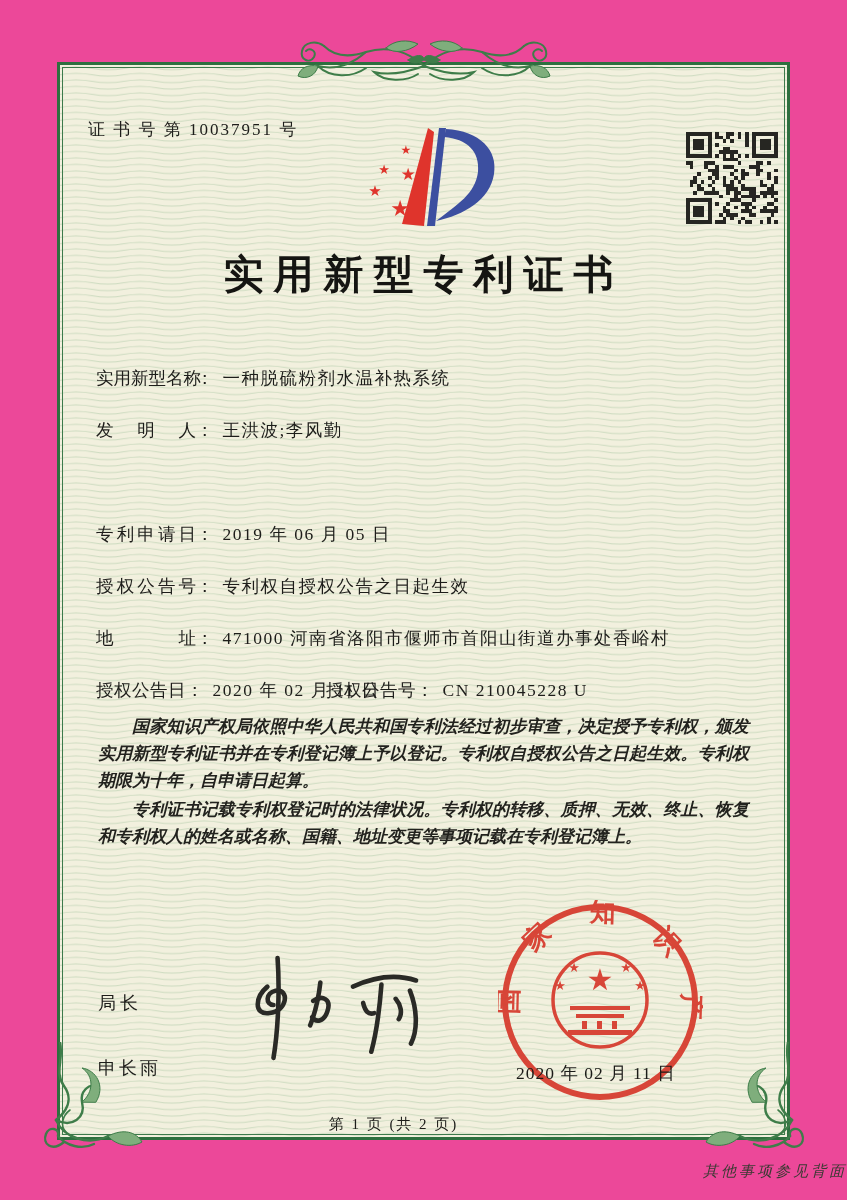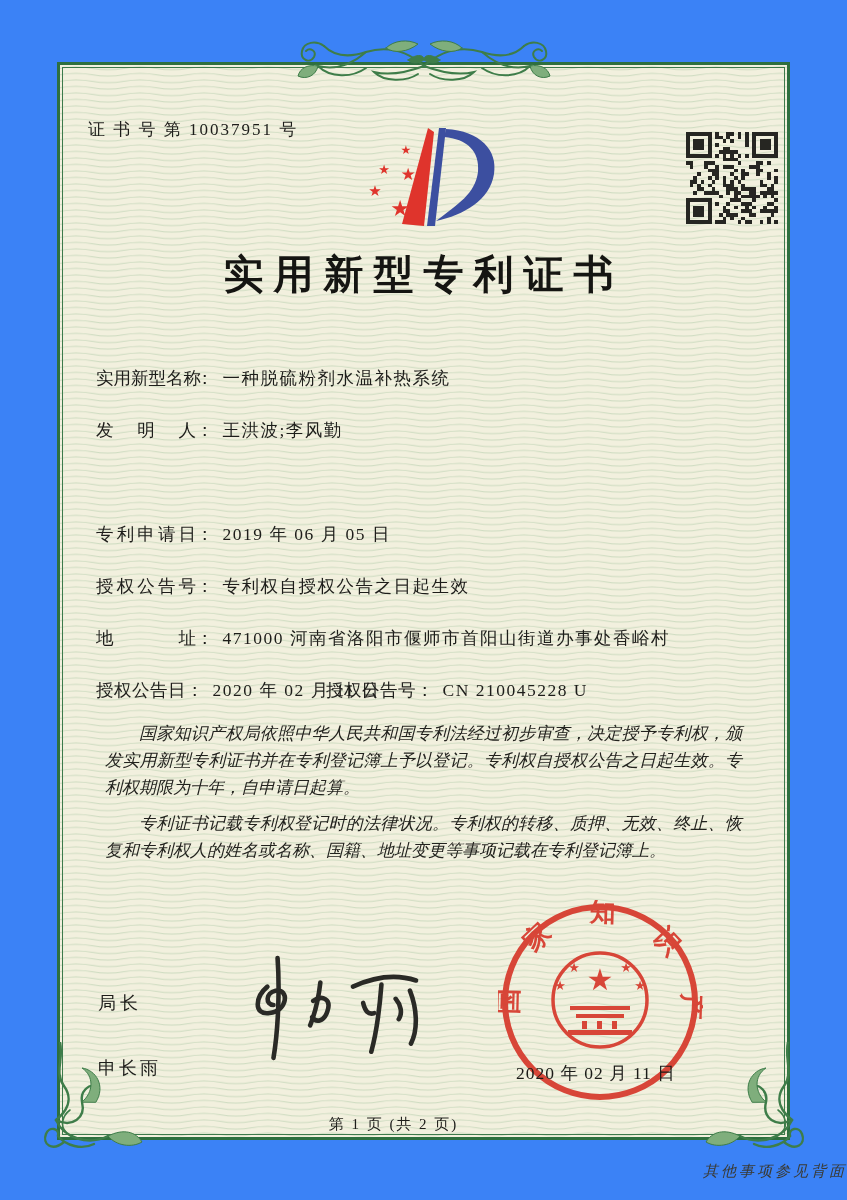--- a/index.html
+++ b/index.html
@@ -1,18 +1,18 @@
 <!DOCTYPE html>
 <html><head>
 <meta charset="utf-8">
 <style>
   html,body{margin:0;padding:0;background:#e8e4d4;}
   .page{
     position:relative;width:847px;height:1200px;margin:0 auto;
-    background:#3b82f6;overflow:hidden;
+    background:#ec4899;overflow:hidden;
     font-family:"Liberation Serif","DejaVu Serif",serif;
     color:#1d1d1a;
   }
   
   .frame{
     position:absolute;left:57px;top:62px;width:733px;height:1078px;
     border:3px solid #2e6f3f;background:#f2f0de;box-sizing:border-box;
   }
   .frame-inner{
     position:absolute;left:2px;top:2px;right:2px;bottom:2px;
@@ -34,21 +34,21 @@
   
   .row{position:absolute;left:96px;width:660px;font-size:17.5px;white-space:nowrap;}
   .flabel{display:inline-block;width:100px;text-align:justify;text-align-last:justify;vertical-align:bottom;}
   .flabel.compact{width:auto;text-align-last:auto;letter-spacing:.5px;}
   .colon{display:inline-block;}
   .fvalue{margin-left:9px;letter-spacing:1.5px;}
   .pair2{position:absolute;left:230px;top:0;font-family:Liberation Serif, serif;}
   
   .paras{position:absolute;left:96px;top:711px;width:655px;
     font-size:17px;line-height:27px;text-align:justify;font-style:italic;color:#22221e;}
-  .paras p{margin:9px;text-indent:2em;}
+  .paras p{margin:2px;text-indent:2em;font-weight:bold;}
   
   .director-title{position:absolute;left:98px;top:991px;font-size:18px;letter-spacing:4px;}
   .director-name{position:absolute;left:98px;top:1056px;font-size:18px;letter-spacing:3px;}
   .signature{position:absolute;left:232px;top:952px;width:195px;height:112px;}
   .seal{position:absolute;left:498px;top:900px;width:205px;height:205px;opacity:.92;}
   .seal-date{position:absolute;left:516px;top:1061px;font-size:17.5px;letter-spacing:1px;color:#1b1b18;}
   .page-indicator{position:absolute;left:0;right:0;top:1115px;text-align:center;
     font-size:15px;letter-spacing:2px;transform:translateX(-30px);}
   .back-note{position:absolute;left:0;right:0;top:1162px;text-align:right;
     font-size:15px;letter-spacing:3px;color:#3a3a33;font-style:italic;}

